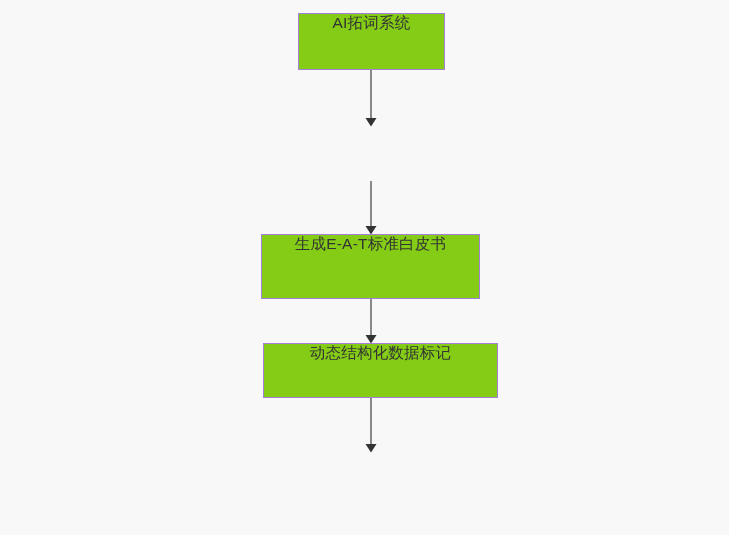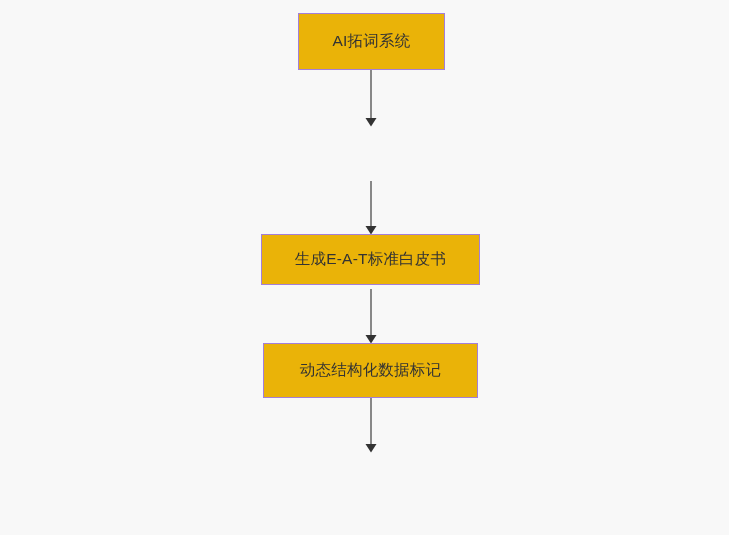--- a/index.html
+++ b/index.html
@@ -15,24 +15,24 @@
     position: relative;
   }
   #flow-canvas {
     position: relative;
     width: 729px;
     height: 535px;
   }
   .node {
     position: absolute;
     box-sizing: border-box;
-    background: #eab308;
+    background: #84cc16;
     border: 1.4px solid #a37fd9;
     display: flex;
-    align-items: center;
+    align-items: flex-start;
     justify-content: center;
     color: #333333;
     font-size: 15.5px;
     line-height: 1.2;
     letter-spacing: 0.2px;
     white-space: nowrap;
   }
   .node-label {
     display: block;
     padding: 0 10px;
@@ -76,22 +76,22 @@
       <line class="edge-line" x1="371" y1="398" x2="371" y2="445"></line>
       <polygon class="edge-head" points="365.5,444 376.5,444 371,452.5"></polygon>
     </g>
   </svg>
 
   <div class="node" style="left:298px; top:13px; width:147px; height:57px;">
     <span class="node-label">AI拓词系统</span>
   </div>
 
 
-  <div class="node" style="left:261px; top:234px; width:219px; height:51px;">
+  <div class="node" style="left:261px; top:234px; width:219px; height:65px;">
     <span class="node-label">生成E-A-T标准白皮书</span>
   </div>
 
-  <div class="node" style="left:263px; top:343px; width:215px; height:55px;">
+  <div class="node" style="left:263px; top:343px; width:235px; height:55px;">
     <span class="node-label">动态结构化数据标记</span>
   </div>
 
 
 </div>
 
 </body></html>

